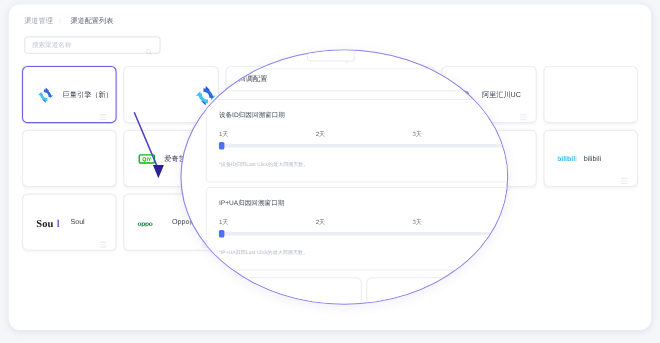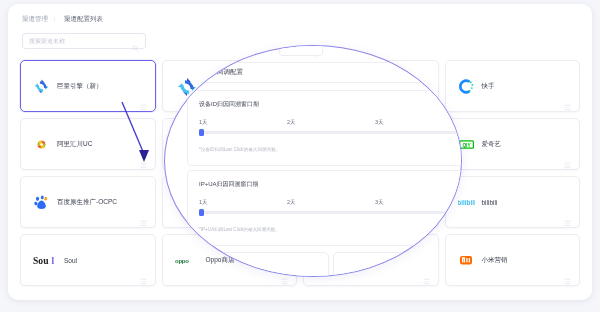--- a/index.html
+++ b/index.html
@@ -35,21 +35,21 @@
     position:absolute;left:14px;top:29px;width:124px;height:16px;
     border:1px solid #e6e8ef;border-radius:3px;background:#fff;
     display:flex;align-items:center;padding:0 6px;box-sizing:border-box;
   }
   .search .ph{font-size:6px;color:#c2c6d2;flex:1;}
   .search .mag{width:7px;height:7px;opacity:.45;}
 
   
   .grid{
     position:absolute;left:12px;top:56px;width:560px;
-    display:grid;grid-template-columns:repeat(4,1fr);
+    display:grid;grid-template-columns:repeat(6,1fr);
     gap:6px 6px;
   }
   .card{
     position:relative;height:52px;background:#fff;
     border:1px solid #ececf2;border-radius:5px;
     box-shadow:0 1px 2px rgba(70,80,130,.05);
     display:flex;align-items:center;padding-left:12px;box-sizing:border-box;
   }
   .card.selected{
     border:1.4px solid #6c63e8;

